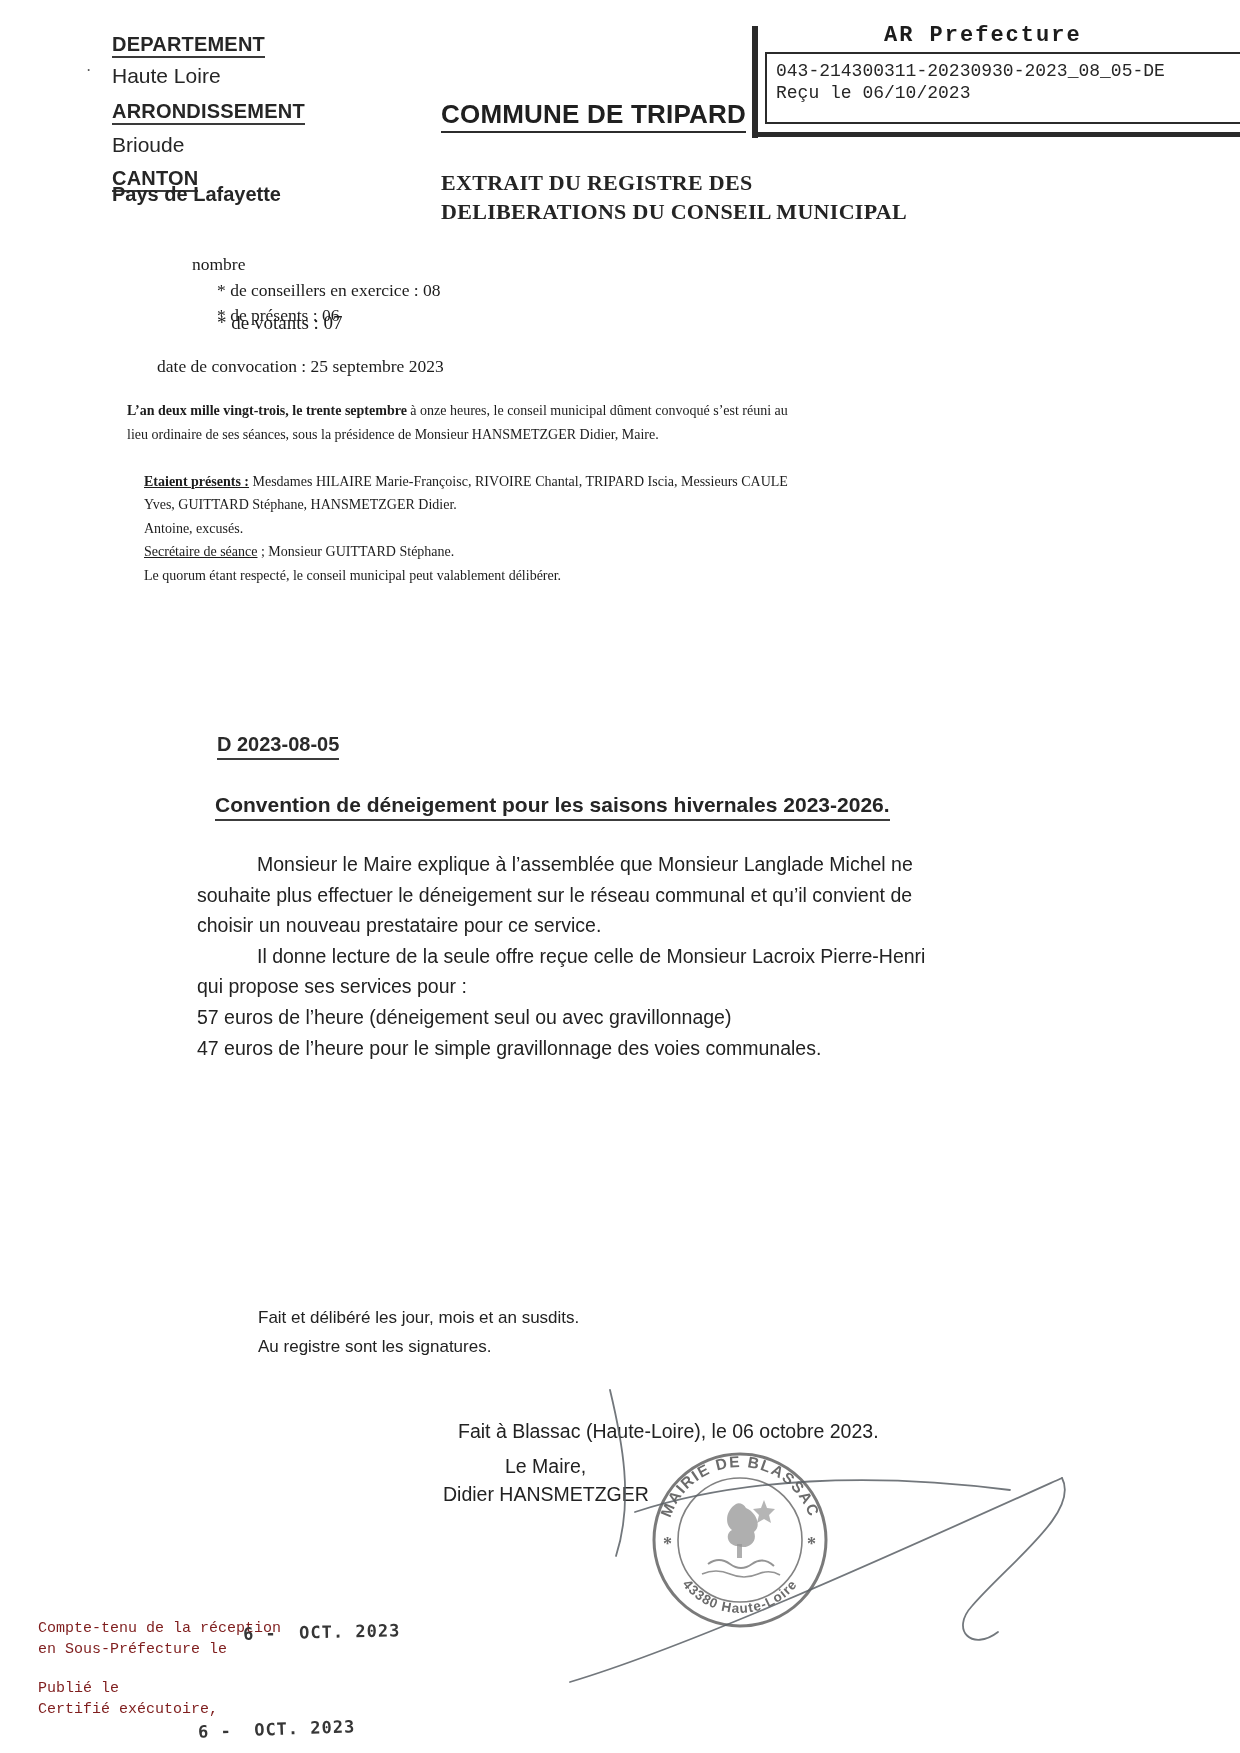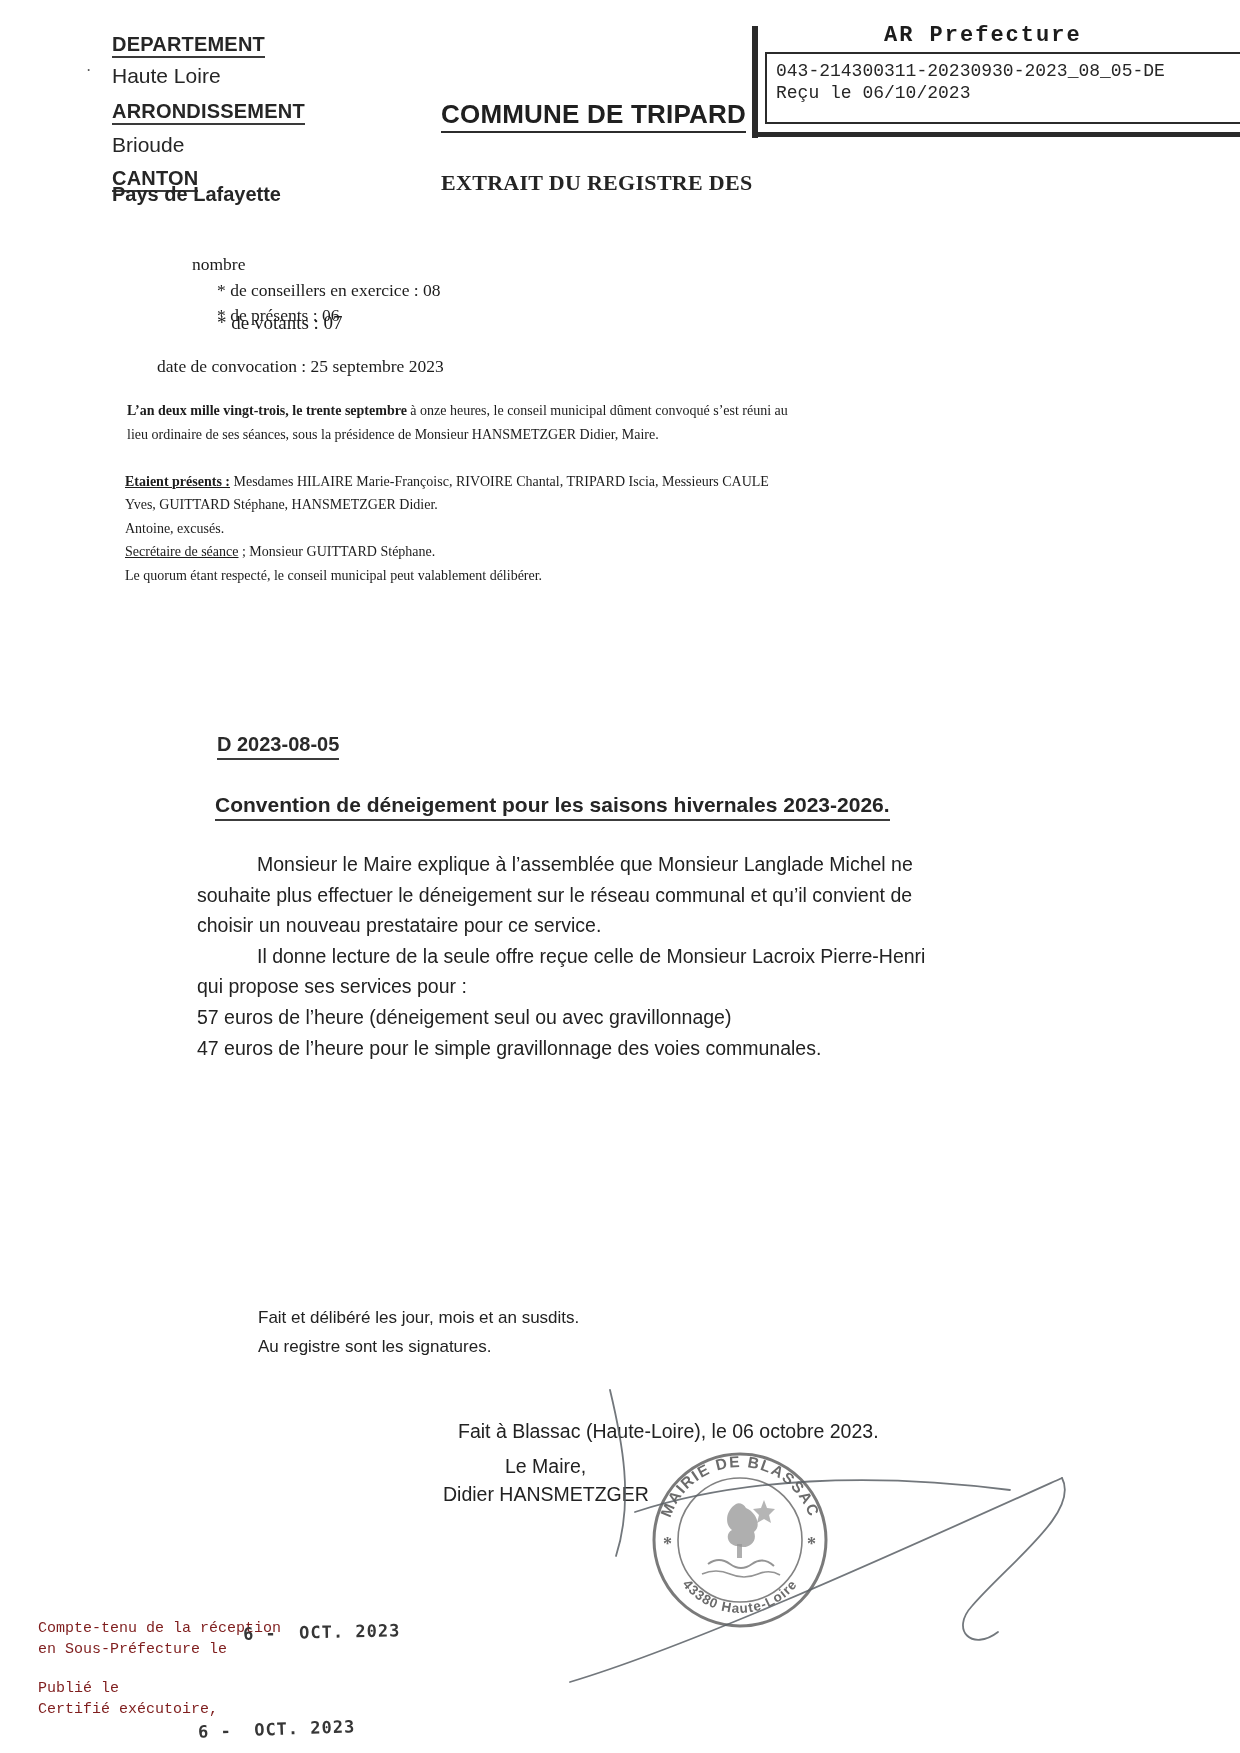--- a/index.html
+++ b/index.html
@@ -30,21 +30,21 @@
   .ar-vbar  { width:6px; height:112px; background:#2a2a2a; }
   .ar-hbar  { height:5px; background:#2a2a2a; }
   .ar-box   { border:2px solid #2b2b2b; border-right:none; height:72px; }
   .ar-line  { font-family:"Liberation Mono", monospace; font-size:18px; color:#262626; }
 
   
   .ser { font-size:14px; color:#1c1c1c; }
   .ser .b { font-weight:bold; }
   .bu { font-weight:bold; text-decoration:underline; }
   .u  { text-decoration:underline; }
-  .lh23 div { height:23.4px; }
+  .lh23 div { height:23.4px;margin-left:19px; }
   .lh24 div { height:24px; }
 
   
   .dnum  { font-family:"Liberation Sans", sans-serif; font-weight:bold; font-size:20px; color:#2a2a2a;
            border-bottom:2.5px solid #3c3c3c; padding-bottom:2px; }
   .dtitle{ font-family:"Liberation Sans", sans-serif; font-weight:bold; font-size:21px; color:#252525;
            border-bottom:2.5px solid #3c3c3c; padding-bottom:2px; }
   .body-sans { font-family:"Liberation Sans", sans-serif; font-size:19.5px; color:#222; }
   .body-sans .ln { height:30.6px; white-space:pre; }
   .ind { padding-left:60px; }
@@ -76,20 +76,21 @@
 
   <div class="abs ar-title t" style="left:884px;top:23px">AR Prefecture</div>
   <div class="abs ar-vbar" style="left:752px;top:26px"></div>
   <div class="abs ar-hbar" style="left:752px;top:132px;width:488px"></div>
   <div class="abs ar-box" style="left:765px;top:52px;width:477px">
     <div class="ar-line t" style="margin:7px 0 0 9px">043-214300311-20230930-2023_08_05-DE</div>
     <div class="ar-line t" style="margin:2px 0 0 9px">Reçu le 06/10/2023</div>
   </div>
 
   <div class="abs doctitle t" style="left:441px;top:170px">EXTRAIT DU REGISTRE DES</div>
+  <div class="abs doctitle t" style="left:441px;top:199px">DELIBERATIONS DU CONSEIL MUNICIPAL</div>
 
   <div class="abs ser t" style="left:192px;top:254px;font-size:17.5px">nombre</div>
   <div class="abs ser t" style="left:217px;top:280px;font-size:17.5px">* de conseillers en exercice : 08</div>
   <div class="abs ser t" style="left:217px;top:305px;font-size:17.5px">* de présents : 06</div>
   <div class="abs ser t" style="left:217px;top:312px;font-size:19px">* de votants : 07</div>
   <div class="abs ser t" style="left:157px;top:356px;font-size:17.5px">date de convocation : 25 septembre 2023</div>
 
   <div class="abs ser lh24" style="left:127px;top:403px;width:1000px">
     <div class="t"><span class="b">L’an deux mille vingt-trois, le trente septembre</span><span> à onze heures, le conseil municipal dûment convoqué s’est réuni au</span></div>
     <div class="t">lieu ordinaire de ses séances, sous la présidence de Monsieur HANSMETZGER Didier, Maire.</div>

